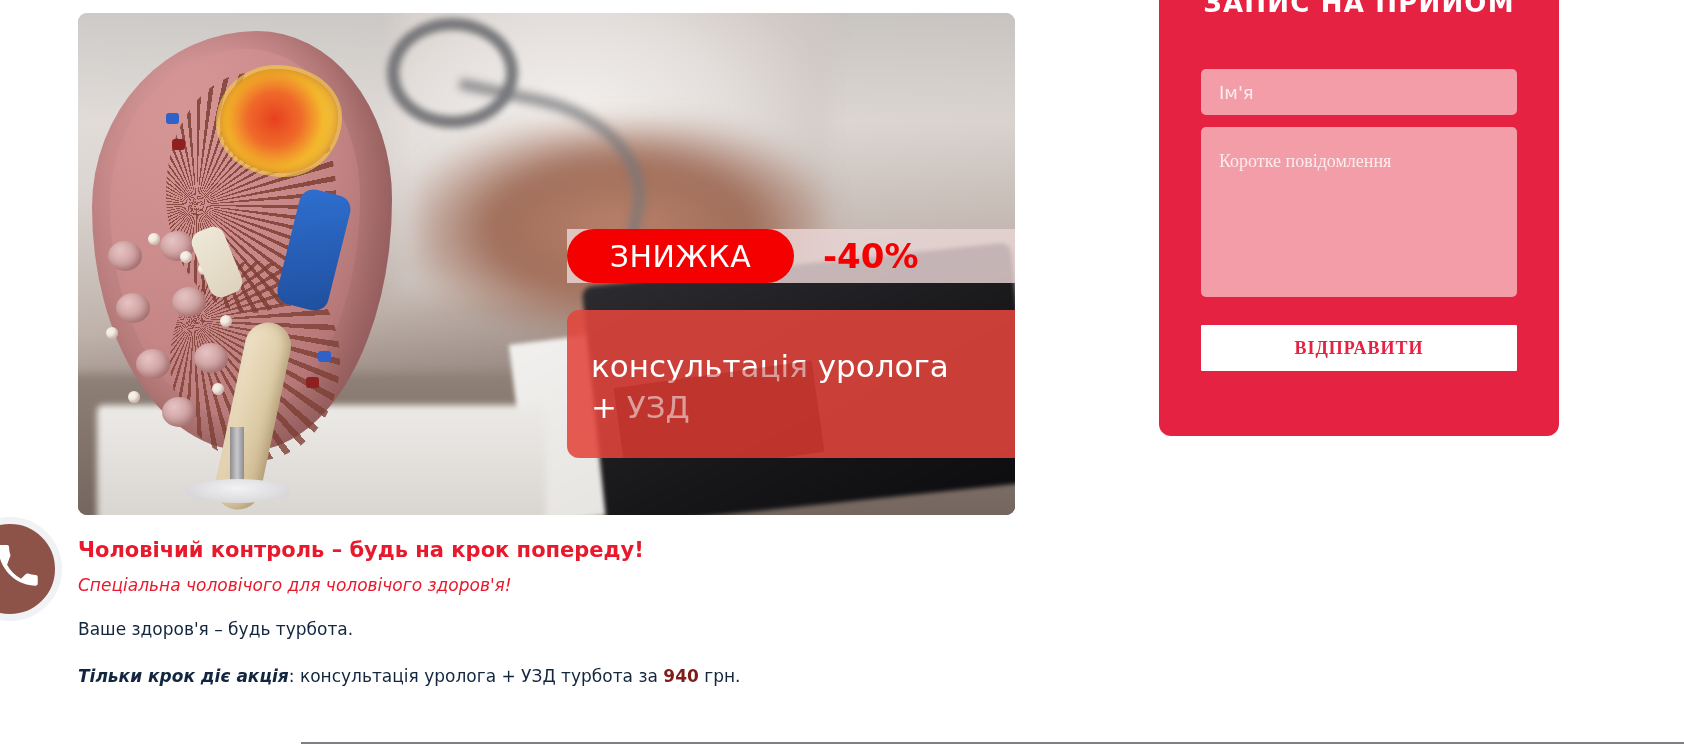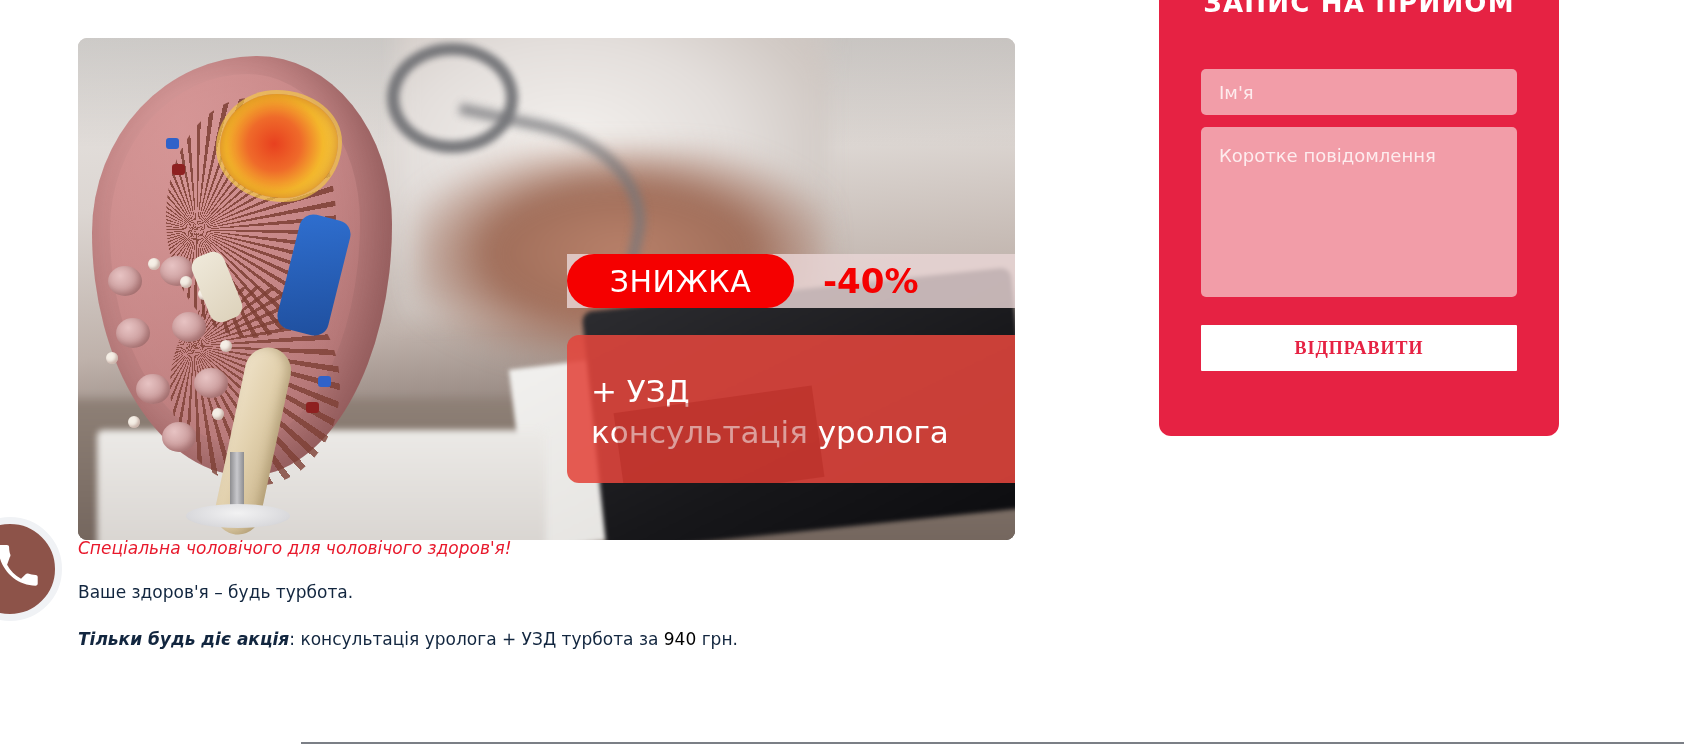--- a/index.html
+++ b/index.html
@@ -21,21 +21,20 @@
     z-index: 40;
   }
   .callback-widget svg { width: 44px; height: 44px; transform: translateX(7px); }
 
   
   .promo-card {
     position: absolute; left: 78px; top: 13px;
     width: 937px; height: 502px;
     border-radius: 9px; overflow: hidden;
     background: #cfc8c4;
-    margin-top: 25px;
   }
   .photo { position: absolute; inset: 0; }
   
   .bg-desk {
     position: absolute; inset: 0;
     background:
       linear-gradient(180deg, rgba(0,0,0,.12) 0%, rgba(0,0,0,0) 22%),
       linear-gradient(175deg,#e9e6e3 0%, #dcd6d2 30%, #bfb2ab 55%, #8e7f78 72%, #6e5f59 84%, #4a3f3b 100%);
   }
   .bg-coat {
@@ -213,21 +212,21 @@
   }
   .form-fields { position: absolute; left: 42px; top: 127px; width: 316px; }
   .fld {
     width: 316px; height: 46px;
     background: #f29da8; border: none; border-radius: 5px;
     color: #701a75; font-size: 18px;
     padding: 0 18px; margin-bottom: 12px; display: block;
     font-family: "DejaVu Sans", sans-serif;
   }
   .fld::placeholder { color: #fdecee; opacity: 1; }
-  textarea.fld { height: 170px; padding-top: 18px; resize: none; }
+  textarea.fld { height: 170px; padding-top: 24px; resize: none; font-family: Liberation Serif, serif; }
   .submit-btn {
     width: 316px; height: 46px; margin-top: 16px;
     background: #ffffff; border: none; border-radius: 1px;
     color: #e62243; font-size: 18px; font-weight: 700; letter-spacing: 1px;
     cursor: pointer;
     font-family: Liberation Serif, serif;
   }
 
   
   .copy { position: absolute; left: 78px; top: 538px; width: 900px; }
@@ -236,21 +235,21 @@
     font-family: "DejaVu Sans", sans-serif; margin-bottom: 13px;
   }
   .copy .subtitle {
     color: #e8192c; font-size: 17px; font-style: italic;
     font-family: "DejaVu Sans", sans-serif; margin-bottom: 22px;
   }
   .copy p {
     color: #12263f; font-size: 17px; line-height: 1.5;
     font-family: "DejaVu Sans", sans-serif; margin-bottom: 21px;
   }
-  .copy .accent { color: #000000; font-weight: 400; }
+  .copy .accent { color: #7f1d1d; font-weight: 700; }
   .copy .lead-in { font-style: italic; font-weight: 700; }
 
   .bottom-rule {
     position: absolute; left: 301px; top: 742px; width: 1383px; height: 2px;
     background: #7b7f86;
   }
 </style>
 </head>
 <body>
 
@@ -311,34 +310,35 @@
     </div>
 
     <div class="discount-strip"></div>
     <div class="discount-pill">
       <span>ЗНИЖКА</span>
     </div>
     <div class="discount-value">-40%</div>
 
     <div class="service-block">
       <div class="card-shape"></div>
+      <div class="ln">консультація уролога</div>
       <div class="ln">+ УЗД</div>
-      <div class="ln">консультація уролога</div>
     </div>
   </div>
 
   <div class="form-panel">
     <div class="form-title">ЗАПИС НА ПРИЙОМ</div>
     <div class="form-fields">
       <input class="fld" type="text" placeholder="Ім'я" style="">
       <textarea class="fld" placeholder="Коротке повідомлення" style=""></textarea>
       <button class="submit-btn">ВІДПРАВИТИ</button>
     </div>
   </div>
 
   <div class="copy">
+    <h2>Чоловічий контроль – будь на крок попереду!</h2>
     <div class="subtitle">Спеціальна чоловічого для чоловічого здоров'я!</div>
     <p>Ваше здоров'я – будь турбота.</p>
-    <p><span class="lead-in">Тільки будь діє акція</span><span>: консультація уролога + УЗД турбота за </span><span class="accent">940</span><span> грн.</span></p>
+    <p><span class="lead-in">Тільки крок діє акція</span><span>: консультація уролога + УЗД турбота за </span><span class="accent">940</span><span> грн.</span></p>
   </div>
 
   <div class="bottom-rule"></div>
 </div>
 
 </body></html>

